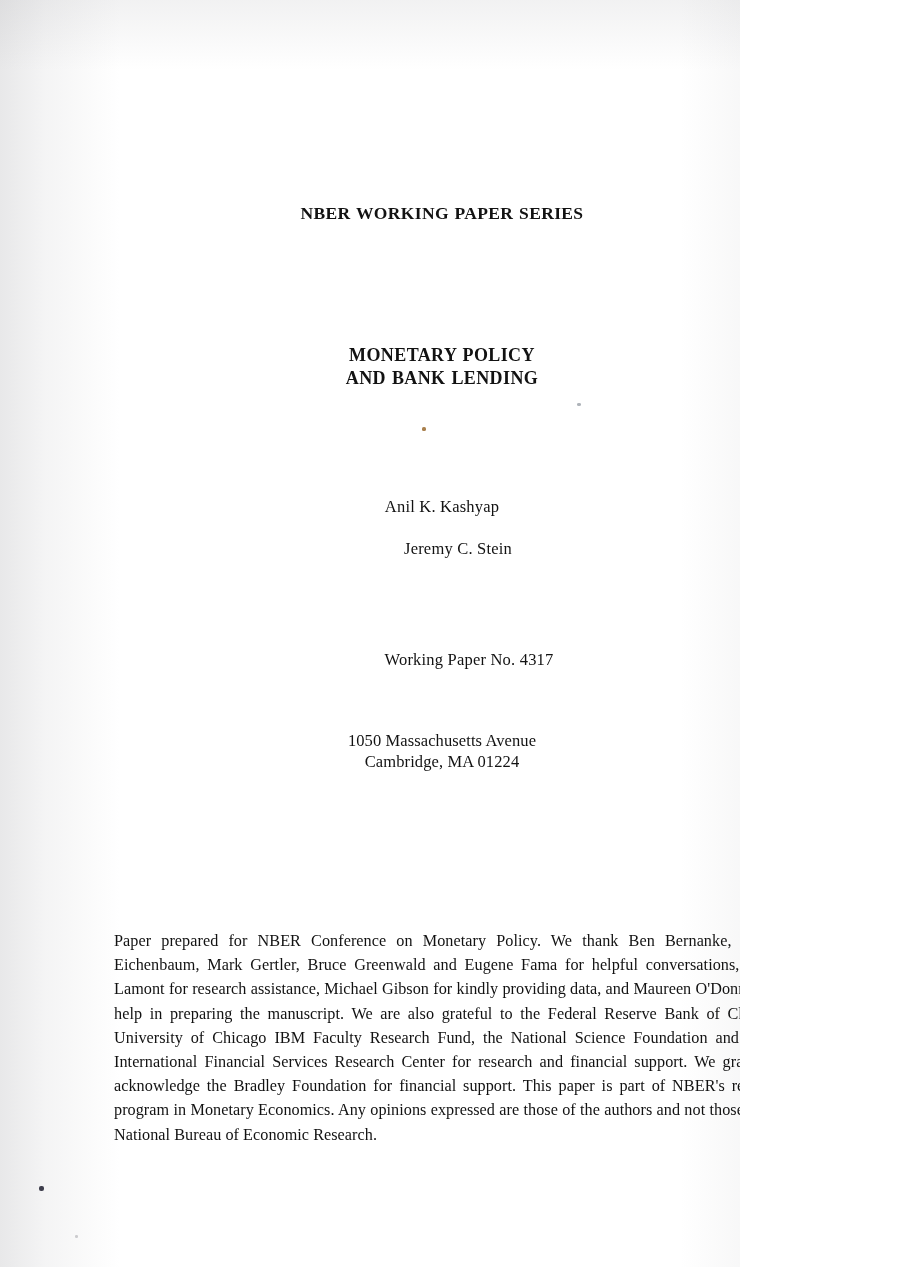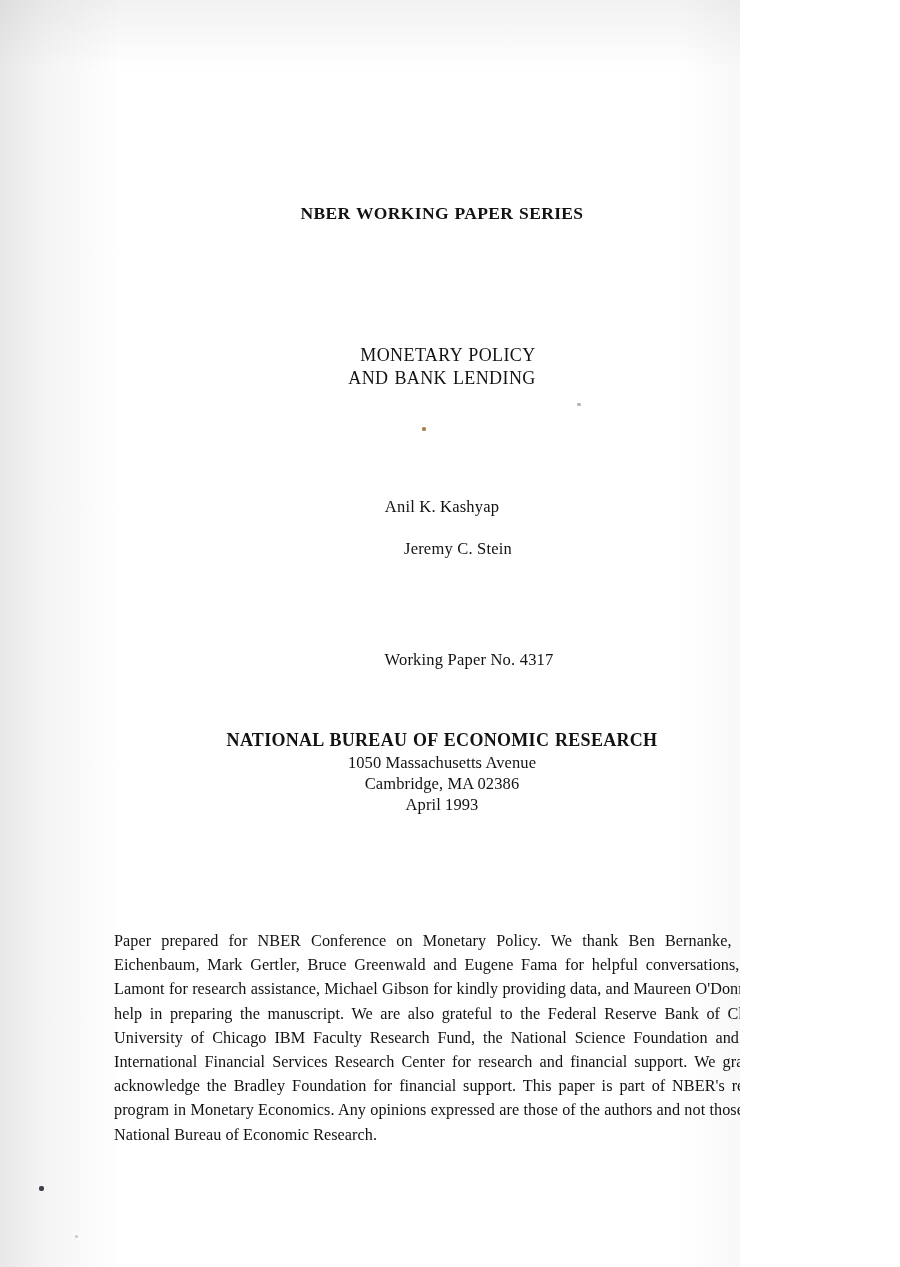--- a/index.html
+++ b/index.html
@@ -55,23 +55,23 @@
     font-weight: 700;
     word-spacing: 1px;
   }
 
   
   #paper-title {
     top: 344px;
   }
   #paper-title .title-inner {
     display: inline-block;
-    text-align: right;
+    text-align: center;
     font-size: 18px;
-    font-weight: 400;
+    font-weight: 700;
     line-height: 22.5px;
     letter-spacing: 0.4px;
     word-spacing: 1px;
   }
 
   
   .author-line {
     font-size: 16.5px;
     font-weight: 400;
     letter-spacing: 0.2px;
@@ -153,24 +153,22 @@
     </div>
   </div>
 
   <div class="centerblock author-line" id="author-0">Anil K. Kashyap</div>
 
   <div class="centerblock author-line" id="author-1">Jeremy C. Stein</div>
 
   <div class="centerblock" id="working-paper-number">Working Paper No. 4317</div>
 
   <div class="centerblock" id="institution-block">
-    <span id="institution-name">NATIONAL BUREAU OF ECONOMIC RESEARCH</span>
     <span class="address-line">1050 Massachusetts Avenue</span>
-    <span class="address-line">Cambridge, MA 02386</span>
-    <span class="address-line">April 1993</span>
+    <span class="address-line">Cambridge, MA 01224</span>
   </div>
 
   <div id="acknowledgement">
     <p>Paper prepared for NBER Conference on Monetary Policy.  We thank Ben Bernanke, Martin Eichenbaum, Mark Gertler, Bruce Greenwald and Eugene Fama for helpful conversations, Owen Lamont for research assistance, Michael Gibson for kindly providing data, and Maureen O'Donnell for help in preparing the manuscript.  We are also grateful to the Federal Reserve Bank of Chicago, University of Chicago IBM Faculty Research Fund, the National Science Foundation and MIT's International Financial Services Research Center for research and financial support.  We gratefully acknowledge the Bradley Foundation for financial support.  This paper is part of NBER's research program in Monetary Economics.  Any opinions expressed are those of the authors and not those of the National Bureau of Economic Research.</p>
   </div>
 
   <div class="speck" id="speck-title-area"></div>
   <div class="speck" id="speck-upper-right"></div>
   <div class="speck" id="speck-lower-left"></div>
   <div class="speck" id="speck-bottom-faint"></div>

